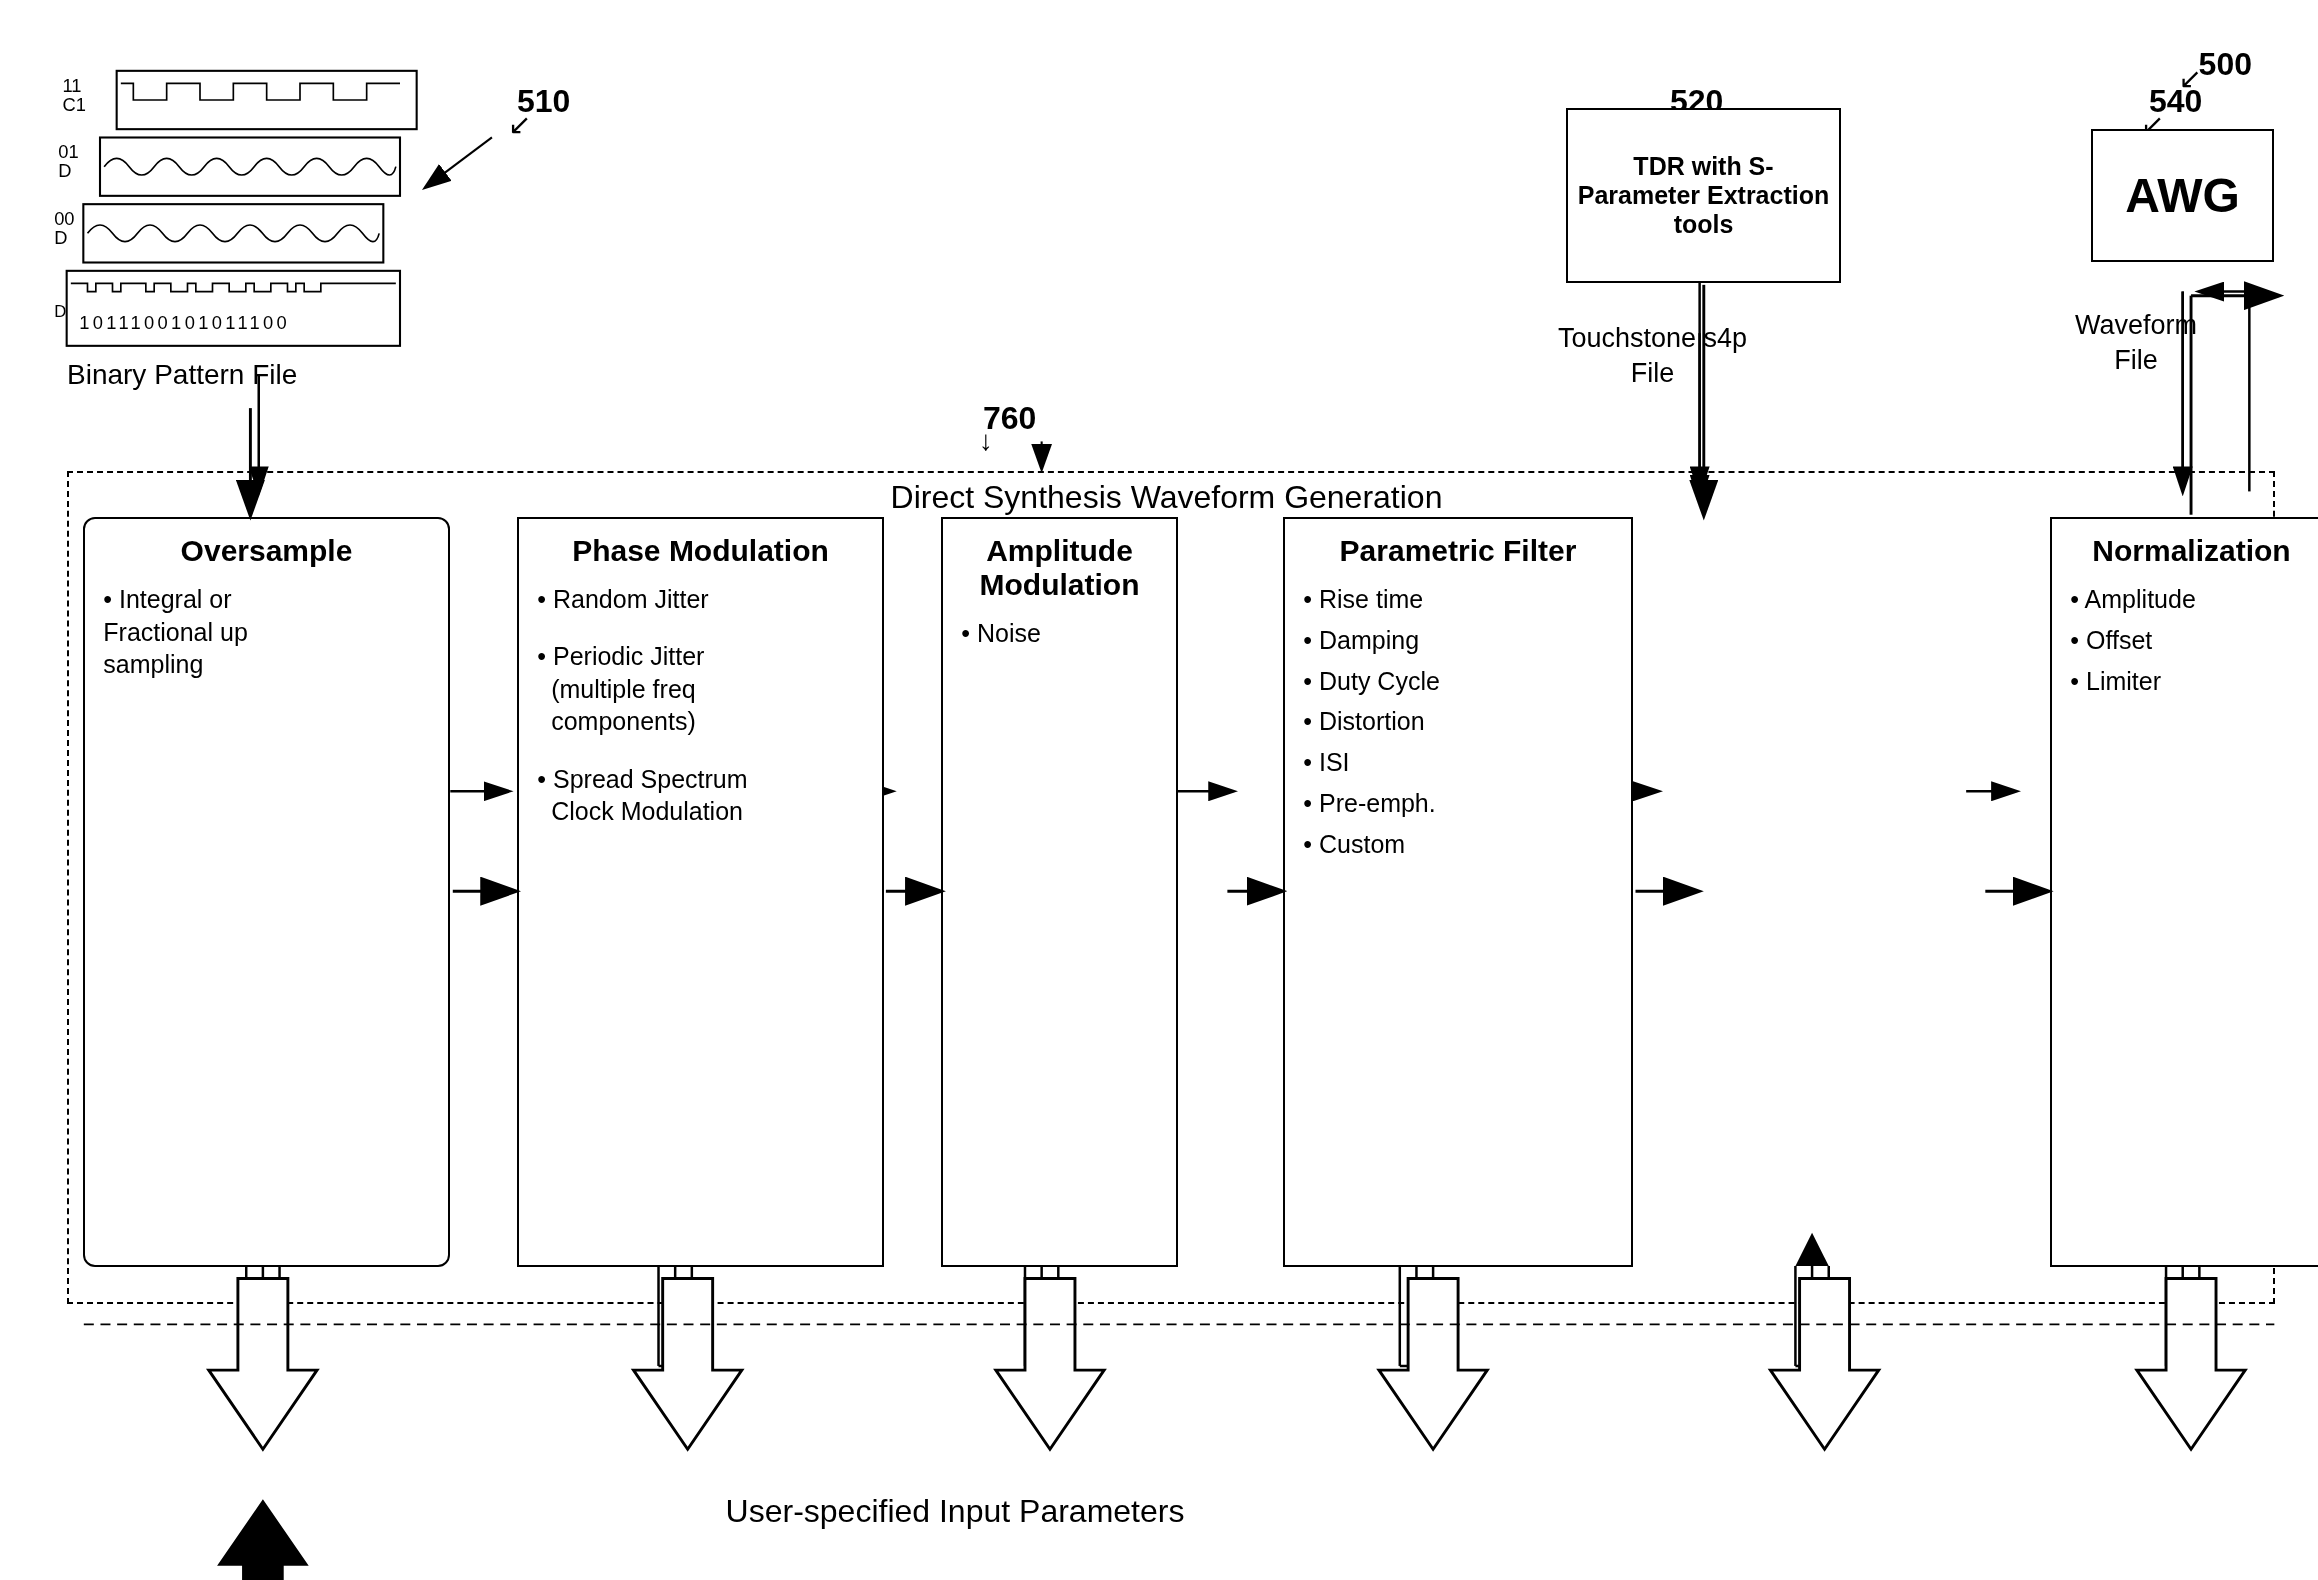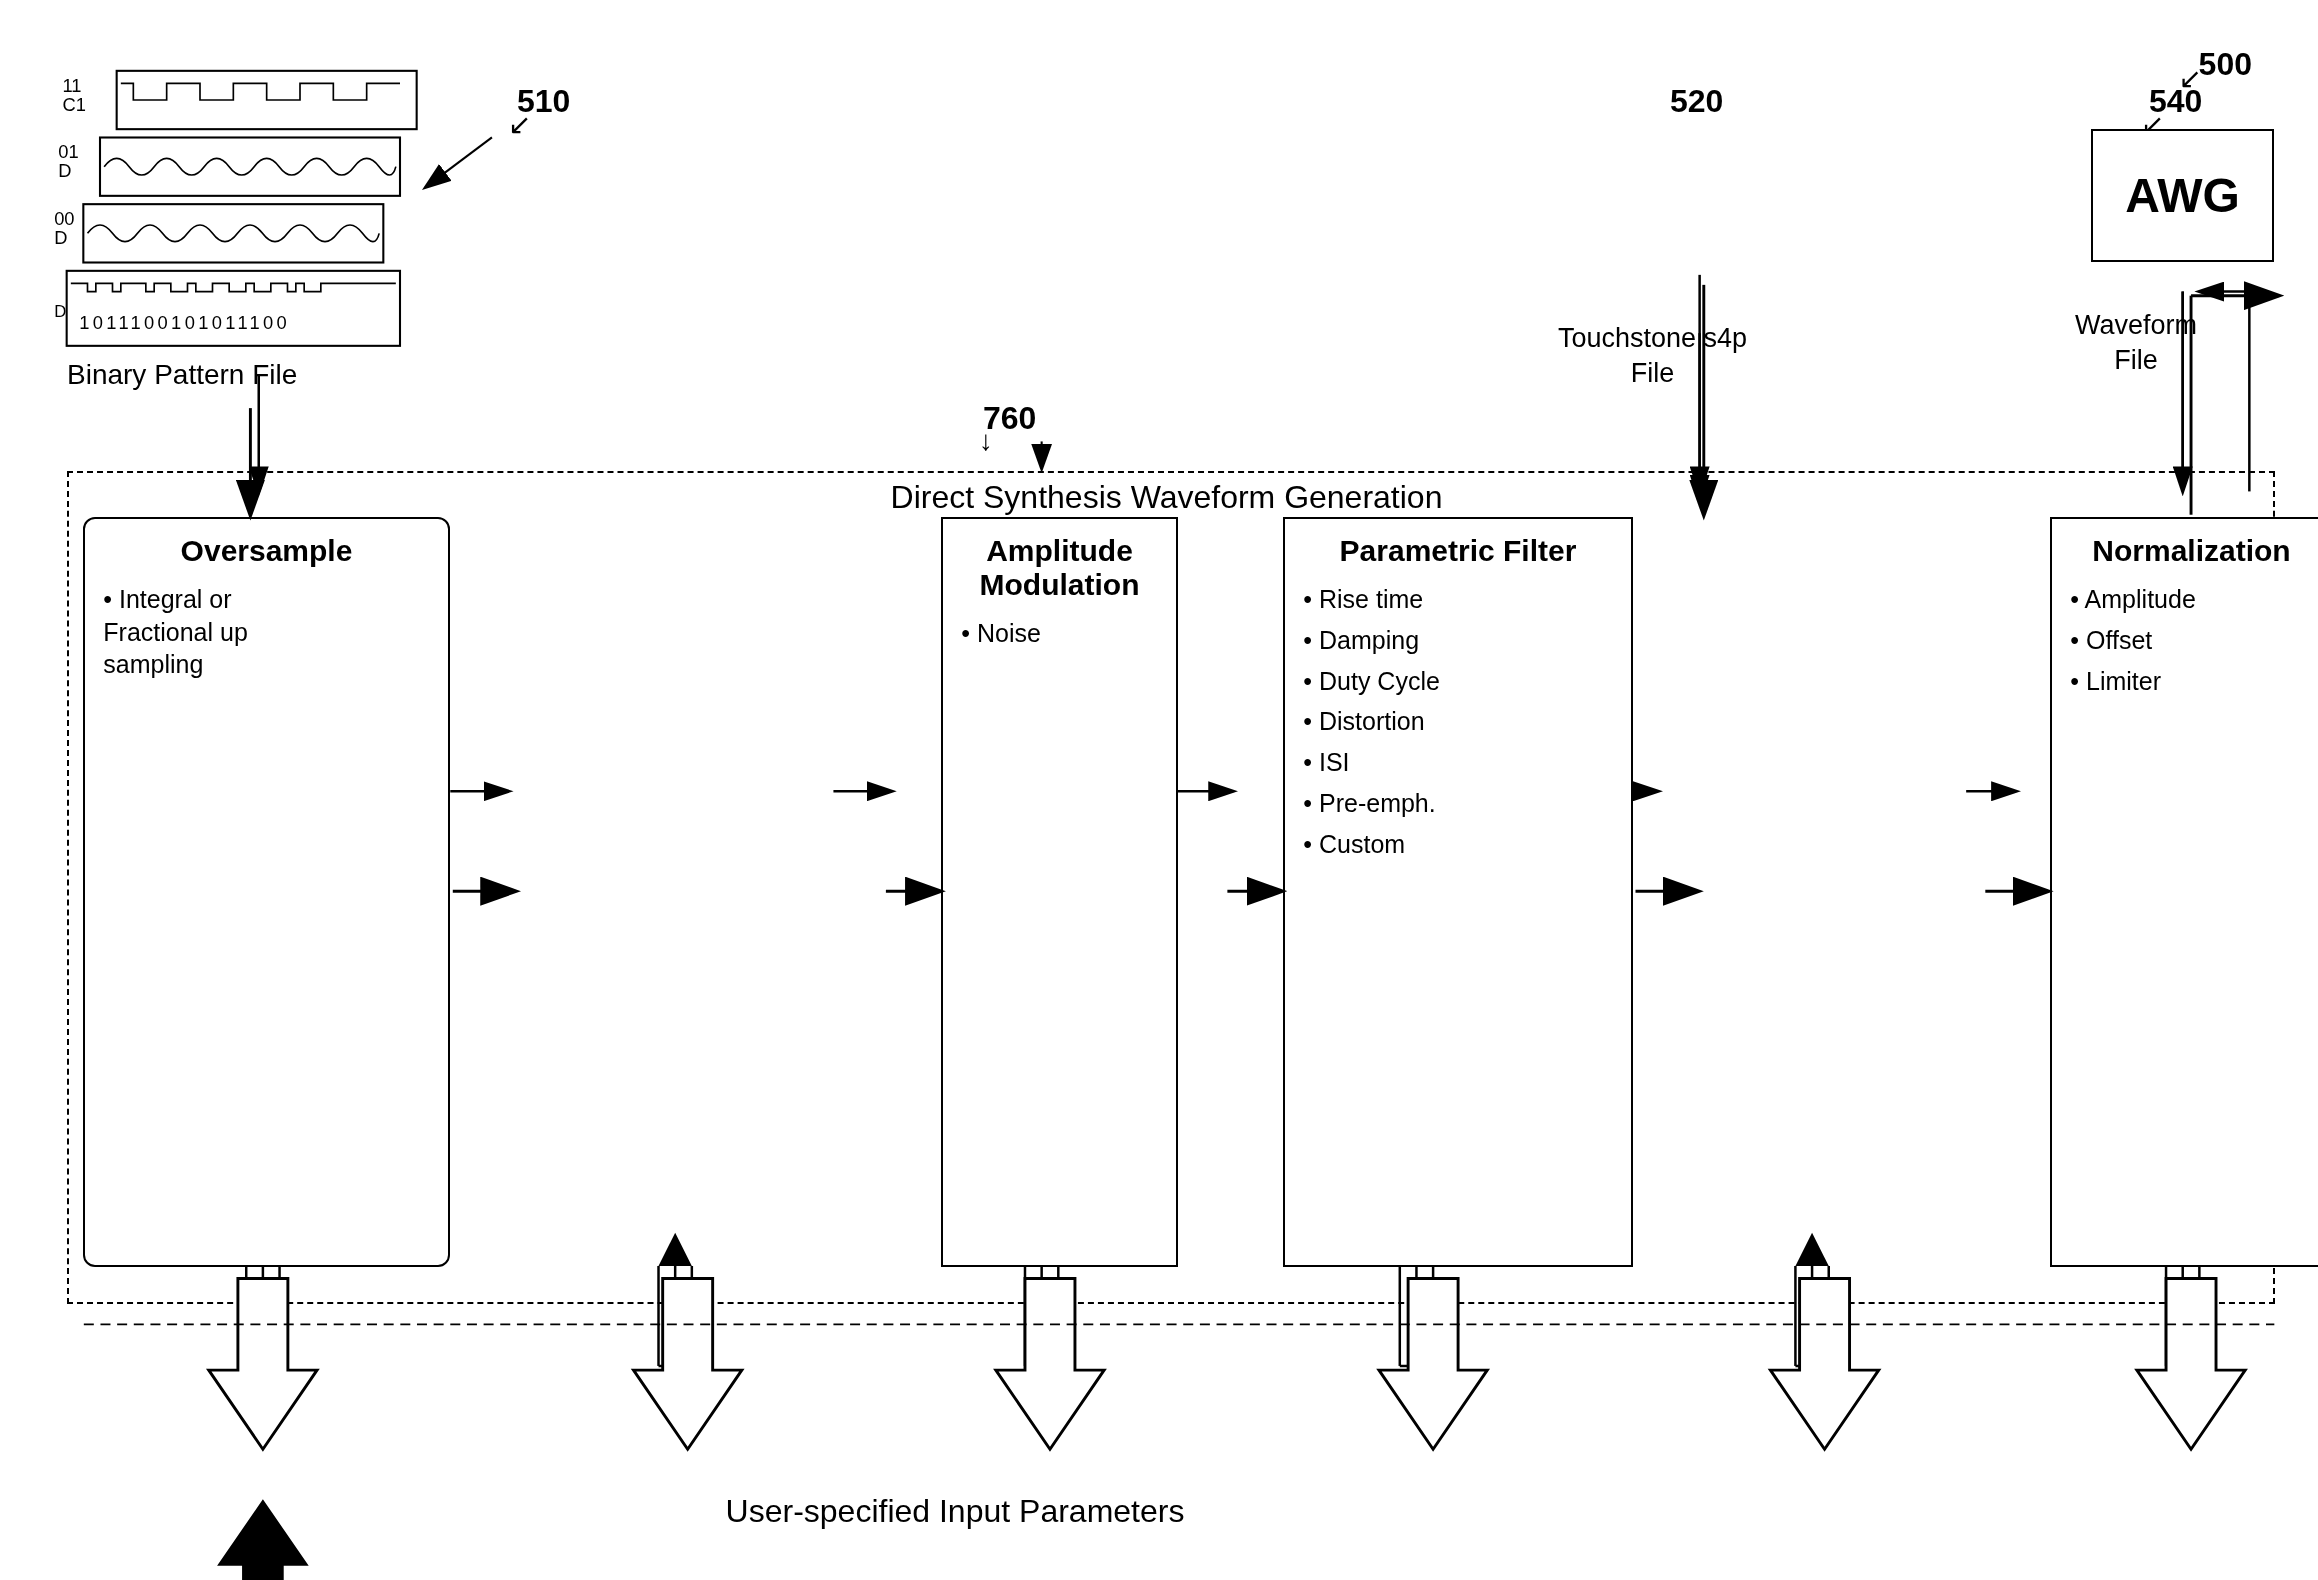--- a/index.html
+++ b/index.html
@@ -215,20 +215,27 @@
   <div class="dashed-outer" style="top:471px; left:67px; width:2208px; height:833px;">
   </div>
 
   <div class="label-text" style="top:479px; left:750px; font-size:32px; width:833px; text-align:center;">Direct Synthesis Waveform Generation</div>
 
   <div class="block-box" style="top:517px; left:83px; width:367px; height:750px;border-radius:12px;">
     <div class="block-title">Oversample</div>
     <div class="block-item">• Integral or<br>Fractional up<br>sampling</div>
   </div>
 
+  <div class="block-box" style="top:517px; left:517px; width:367px; height:750px;">
+    <div class="block-title">Phase
+Modulation</div>
+    <div class="block-item">• Random Jitter</div>
+    <div class="block-item" style="margin-top:16.7px;">• Periodic Jitter<br>&nbsp;&nbsp;(multiple freq<br>&nbsp;&nbsp;components)</div>
+    <div class="block-item" style="margin-top:16.7px;">• Spread Spectrum<br>&nbsp;&nbsp;Clock Modulation</div>
+  </div>
 
   <div class="block-box" style="top:517px; left:941px; width:237px; height:750px;">
     <div class="block-title">Amplitude
 Modulation</div>
     <div class="block-item">• Noise</div>
   </div>
 
   <div class="block-box" style="top:517px; left:1283px; width:350px; height:750px;">
     <div class="block-title">Parametric
 Filter</div>
@@ -242,20 +249,25 @@
   </div>
 
 
   <div class="block-box" style="top:517px; left:2050px; width:283px; height:750px;">
     <div class="block-title">Normalization</div>
     <div class="block-item">• Amplitude</div>
     <div class="block-item">• Offset</div>
     <div class="block-item">• Limiter</div>
   </div>
 
+  <div class="ext-box" style="top:108px; left:1566px; width:275px; height:175px; font-size:25px; font-weight:bold; text-align:center;">
+    <span>TDR with
+S-Parameter
+Extraction tools</span>
+  </div>
 
   <div class="ext-box" style="top:129px; left:2091px; width:183px; height:133px; font-size:48px; font-weight:bold;">
     <span>AWG</span>
   </div>
 
   <div class="label-text" style="top:321px; left:1558px; font-size:27px; text-align:center; line-height:1.3;">
     Touchstone s4p<br>File
   </div>
 
   <div class="label-text" style="top:308px; left:2075px; font-size:27px; text-align:center; line-height:1.3;">

